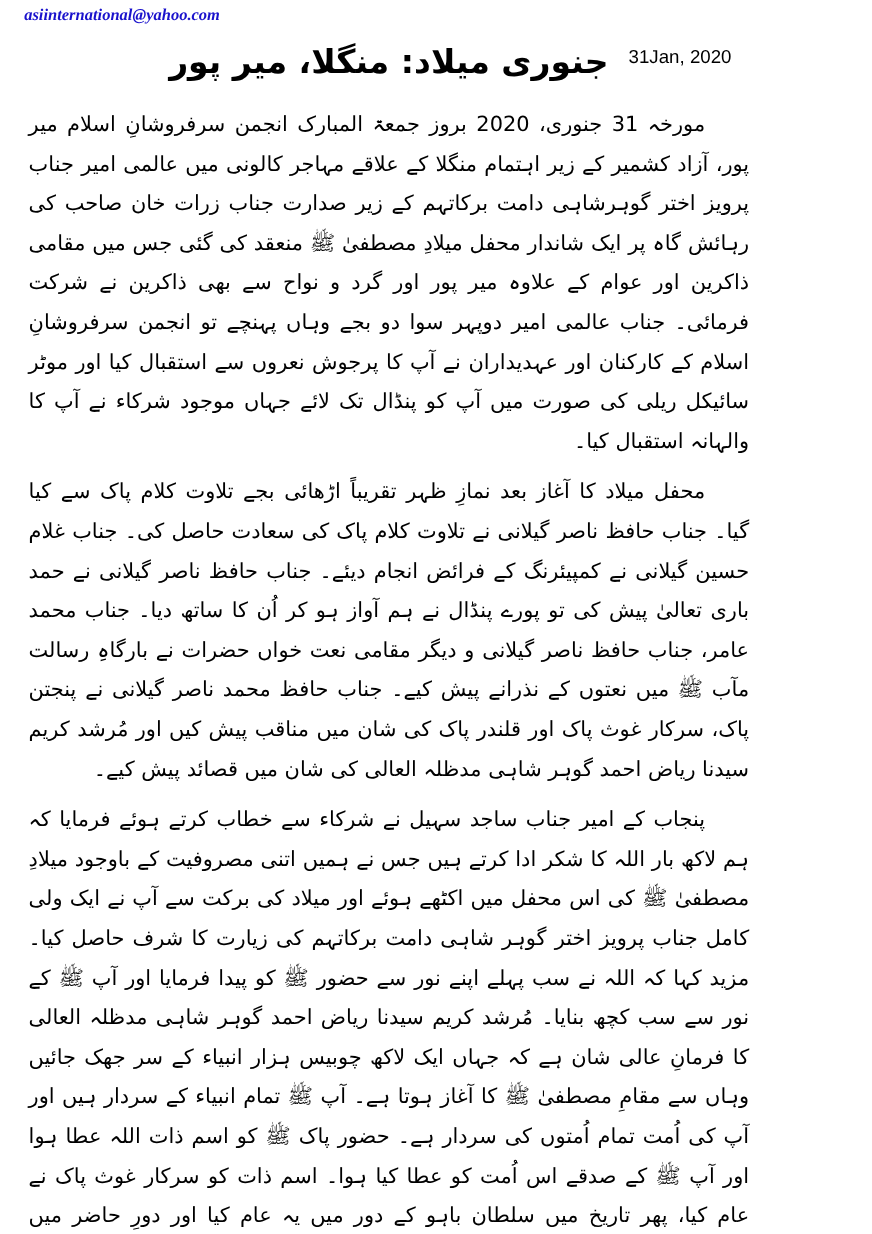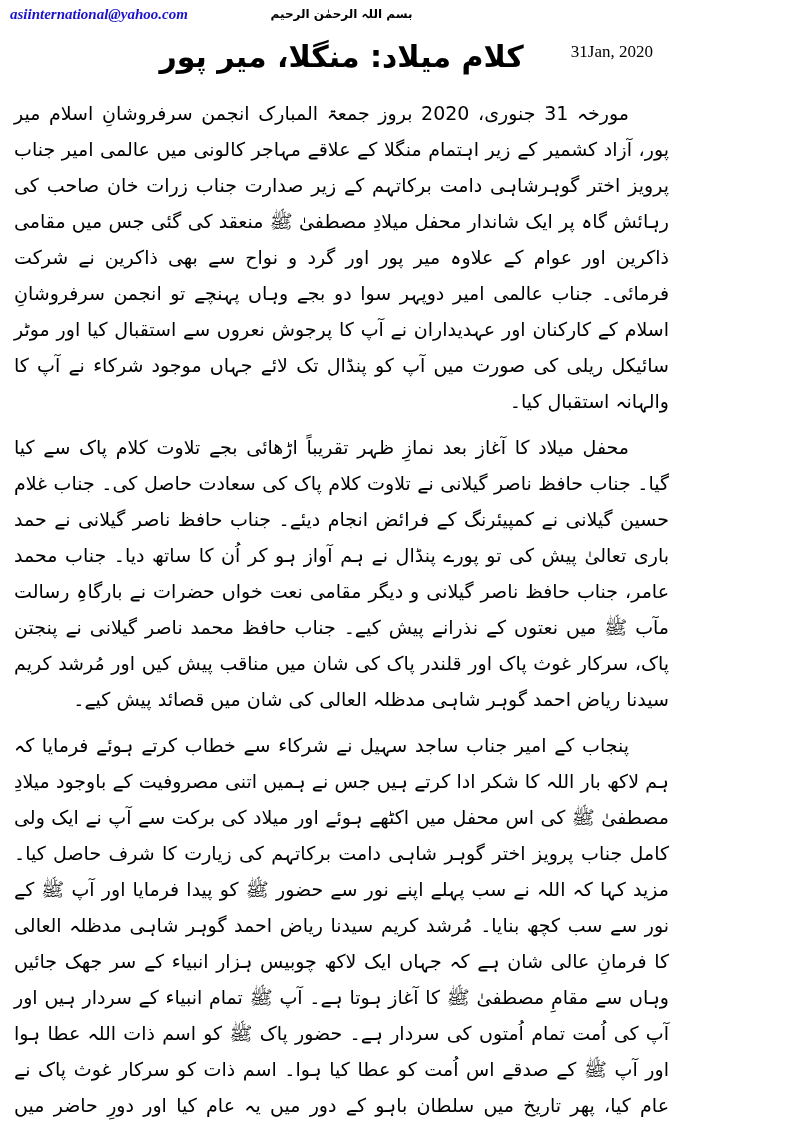--- a/index.html
+++ b/index.html
@@ -3,38 +3,39 @@
 <meta charset="utf-8">
 <style>
   html,body{margin:0;padding:0;background:#ffffff;}
   .page{
     position:relative;
     width:683px;height:1122px;
     background:#ffffff;
     overflow:hidden;
     font-family:"Liberation Serif", serif;
     color:#000;
+    padding-left:12px;
   }
   
   .header-row{position:relative;height:26px;}
   .top-email{
     position:absolute;left:10px;top:6px;
     color:#1a12cc;font-family:"Liberation Serif",serif;
     font-style:italic;font-weight:bold;font-size:15px;
     text-decoration:none;white-space:nowrap;
   }
   .bismillah{
     text-align:center;direction:rtl;
     font-family:"DejaVu Sans",sans-serif;
     font-weight:bold;font-size:12px;
     padding-top:7px;
   }
   .date{
     position:absolute;top:42px;right:30px;
-    font-family:Liberation Serif, serif;
+    font-family:Liberation Sans, sans-serif;
     font-size:17px;color:#000;
   }
   .title{
     text-align:center;direction:rtl;
     font-family:"DejaVu Sans",sans-serif;
     font-weight:bold;font-size:30px;
     margin:8px 0 0 0;line-height:1.5;
   }
   
   .content{
@@ -61,26 +62,25 @@
     padding:14px 16px 0 10px;
   }
 </style>
 </head>
 <body>
 
 <div class="page">
 
   <div class="header-row">
     <a class="top-email" href="#">asiinternational@yahoo.com</a>
-    <div class="bismillah">بسم اللہ الرحمٰن الرحیم</div>
   </div>
 
   <div class="date">31Jan, 2020</div>
 
-  <h1 class="title">کلام میلاد: منگلا، میر پور</h1>
+  <h1 class="title">جنوری میلاد: منگلا، میر پور</h1>
 
   <div class="content">
     <p>مورخہ 31 جنوری، 2020 بروز جمعۃ المبارک انجمن سرفروشانِ اسلام میر پور، آزاد کشمیر کے زیر اہتمام منگلا کے علاقے مہاجر کالونی میں عالمی امیر جناب پرویز اختر گوہرشاہی دامت برکاتہم کے زیر صدارت جناب زرات خان صاحب کی رہائش گاہ پر ایک شاندار محفل میلادِ مصطفیٰ ﷺ منعقد کی گئی جس میں مقامی ذاکرین اور عوام کے علاوہ میر پور اور گرد و نواح سے بھی ذاکرین نے شرکت فرمائی۔ جناب عالمی امیر دوپہر سوا دو بجے وہاں پہنچے تو انجمن سرفروشانِ اسلام کے کارکنان اور عہدیداران نے آپ کا پرجوش نعروں سے استقبال کیا اور موٹر سائیکل ریلی کی صورت میں آپ کو پنڈال تک لائے جہاں موجود شرکاء نے آپ کا والہانہ استقبال کیا۔</p>
     <p>محفل میلاد کا آغاز بعد نمازِ ظہر تقریباً اڑھائی بجے تلاوت کلام پاک سے کیا گیا۔ جناب حافظ ناصر گیلانی نے تلاوت کلام پاک کی سعادت حاصل کی۔ جناب غلام حسین گیلانی نے کمپیئرنگ کے فرائض انجام دیئے۔ جناب حافظ ناصر گیلانی نے حمد باری تعالیٰ پیش کی تو پورے پنڈال نے ہم آواز ہو کر اُن کا ساتھ دیا۔ جناب محمد عامر، جناب حافظ ناصر گیلانی و دیگر مقامی نعت خواں حضرات نے بارگاہِ رسالت مآب ﷺ میں نعتوں کے نذرانے پیش کیے۔ جناب حافظ محمد ناصر گیلانی نے پنجتن پاک، سرکار غوث پاک اور قلندر پاک کی شان میں مناقب پیش کیں اور مُرشد کریم سیدنا ریاض احمد گوہر شاہی مدظلہ العالی کی شان میں قصائد پیش کیے۔</p>
     <p>پنجاب کے امیر جناب ساجد سہیل نے شرکاء سے خطاب کرتے ہوئے فرمایا کہ ہم لاکھ بار اللہ کا شکر ادا کرتے ہیں جس نے ہمیں اتنی مصروفیت کے باوجود میلادِ مصطفیٰ ﷺ کی اس محفل میں اکٹھے ہوئے اور میلاد کی برکت سے آپ نے ایک ولی کامل جناب پرویز اختر گوہر شاہی دامت برکاتہم کی زیارت کا شرف حاصل کیا۔ مزید کہا کہ اللہ نے سب پہلے اپنے نور سے حضور ﷺ کو پیدا فرمایا اور آپ ﷺ کے نور سے سب کچھ بنایا۔ مُرشد کریم سیدنا ریاض احمد گوہر شاہی مدظلہ العالی کا فرمانِ عالی شان ہے کہ جہاں ایک لاکھ چوبیس ہزار انبیاء کے سر جھک جائیں وہاں سے مقامِ مصطفیٰ ﷺ کا آغاز ہوتا ہے۔ آپ ﷺ تمام انبیاء کے سردار ہیں اور آپ کی اُمت تمام اُمتوں کی سردار ہے۔ حضور پاک ﷺ کو اسم ذات اللہ عطا ہوا اور آپ ﷺ کے صدقے اس اُمت کو عطا کیا ہوا۔ اسم ذات کو سرکار غوث پاک نے عام کیا، پھر تاریخ میں سلطان باہو کے دور میں یہ عام کیا اور دورِ حاضر میں ہمارے مُرشد سیدنا ریاض احمد گوہر شاہی مدظلہ العالی نے اسے عام کیا جن کی نظرِ کیمیاء کے طفیل بے شمار قلوب اللہ کے ذکر میں گویا ہیں۔ اگر آپ چاہتے ہیں کہ آپ کے قلوب میں ذکر الٰہی سے روشن ہو جائیں تو آپ بھی ذکر لیں اور قسمت آزمائیں۔ جناب عالمی امیر نے شرکاء کو ذکر قلب کی اجازت عطا فرمائی۔ شام تقریباً سوا چار بجے محفل کے آخر میں جناب ناصر گیلانی نے بارگاہِ رسول مقبول ﷺ میں درود و سلام پیش کیا۔ جناب حاجی عبدالحفیظ نے دعائے خیر فرمائی۔</p>
   </div>
 
   <div class="ornaments">
     <svg width="17" height="17" viewBox="0 0 24 24">
         <rect x="5" y="5" width="14" height="14" fill="none" stroke="#000" stroke-width="1.4"></rect>

